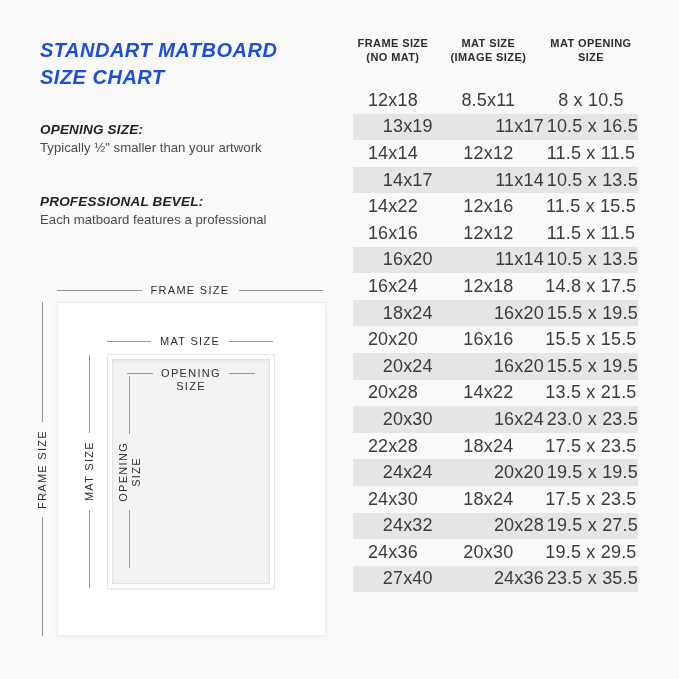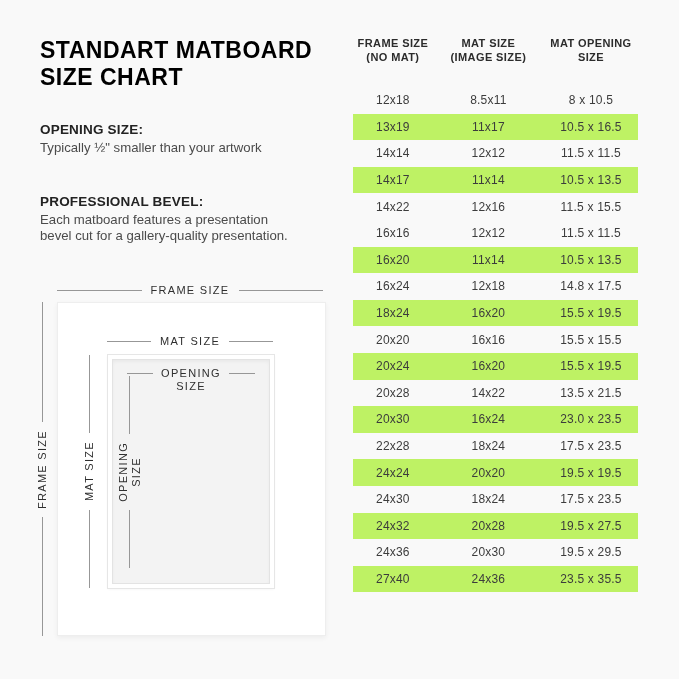--- a/index.html
+++ b/index.html
@@ -9,27 +9,28 @@
     background:#f9f9f9;
     font-family:"Liberation Sans", sans-serif;
     color:#2c2c2c;
     overflow:hidden;
   }
   .abs { position:absolute; }
 
   
   .title {
     left:40px; top:37px;
-    font-size:23px; line-height:26.5px;
+    font-size:20px; line-height:26.5px;
     font-weight:700; letter-spacing:0.5px;
-    color:#000000;
+    color:#1d4ed8;
+    font-style:italic;
   }
   .info-section .heading {
     font-size:13.5px; font-weight:700;
-    letter-spacing:0.2px; color:#232323;
+    letter-spacing:0.2px; color:#232323;font-style:italic;
   }
   .info-section .body {
     margin-top:3px;
     font-size:13.2px; line-height:15.8px;
     color:#4b4b4b;
   }
   .section-1 { left:40px; top:122px; }
   .section-2 { left:40px; top:194px; }
 
   
@@ -85,44 +86,43 @@
   }
   .table-head .hcell {
     text-align:center;
     font-size:11px; font-weight:700; letter-spacing:0.4px;
     line-height:13.5px; color:#2c2c2c;
   }
   .table-rows { left:353px; top:87px; width:285px; }
   .trow {
     display:grid; grid-template-columns:28% 39% 33%;
     height:26.6px; align-items:center; text-align:center;
-    font-size:12px; letter-spacing:0.2px; color:#3c3c3c;
-  }
-  .trow.alt { background:#bef264; }
+    font-size:18px; letter-spacing:0.2px; color:#3c3c3c;
+  }
+  .trow.alt { background:#e5e5e5;text-align:right; }
 </style>
 </head>
 <body>
 
 <div class="abs title">
   <div>STANDART MATBOARD</div>
   <div>SIZE CHART</div>
 </div>
 
 <div class="abs info-section section-1">
   <div class="heading">OPENING SIZE:</div>
   <div class="body">
     <div>Typically ½" smaller than your artwork</div>
   </div>
 </div>
 
 <div class="abs info-section section-2">
   <div class="heading">PROFESSIONAL BEVEL:</div>
   <div class="body">
-    <div>Each matboard features a presentation</div>
-    <div>bevel cut for a gallery-quality presentation.</div>
+    <div>Each matboard features a professional</div>
   </div>
 </div>
 
 <div class="abs dim-label-h frame-label-top">
   <span class="rule"></span>
   <span>FRAME SIZE</span>
   <span class="rule"></span>
 </div>
 
 <div class="abs dim-label-v frame-label-left">

